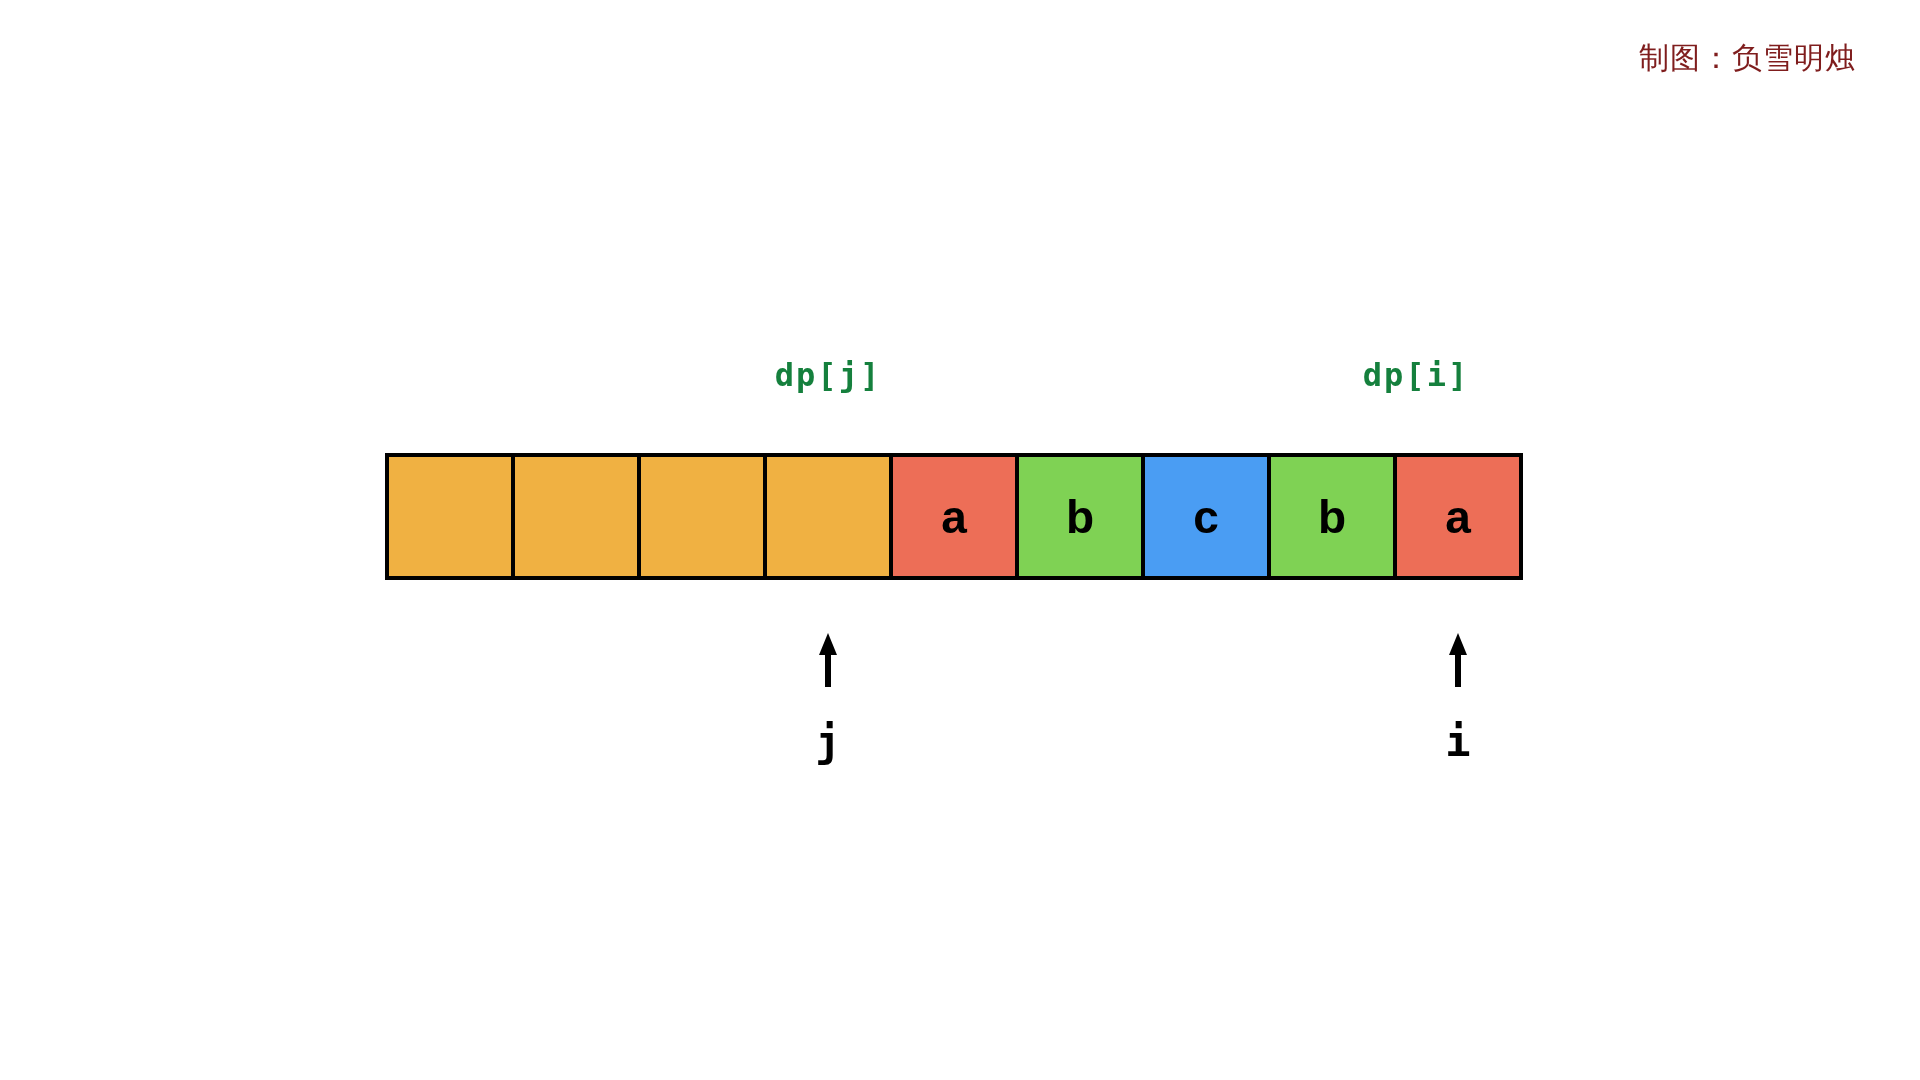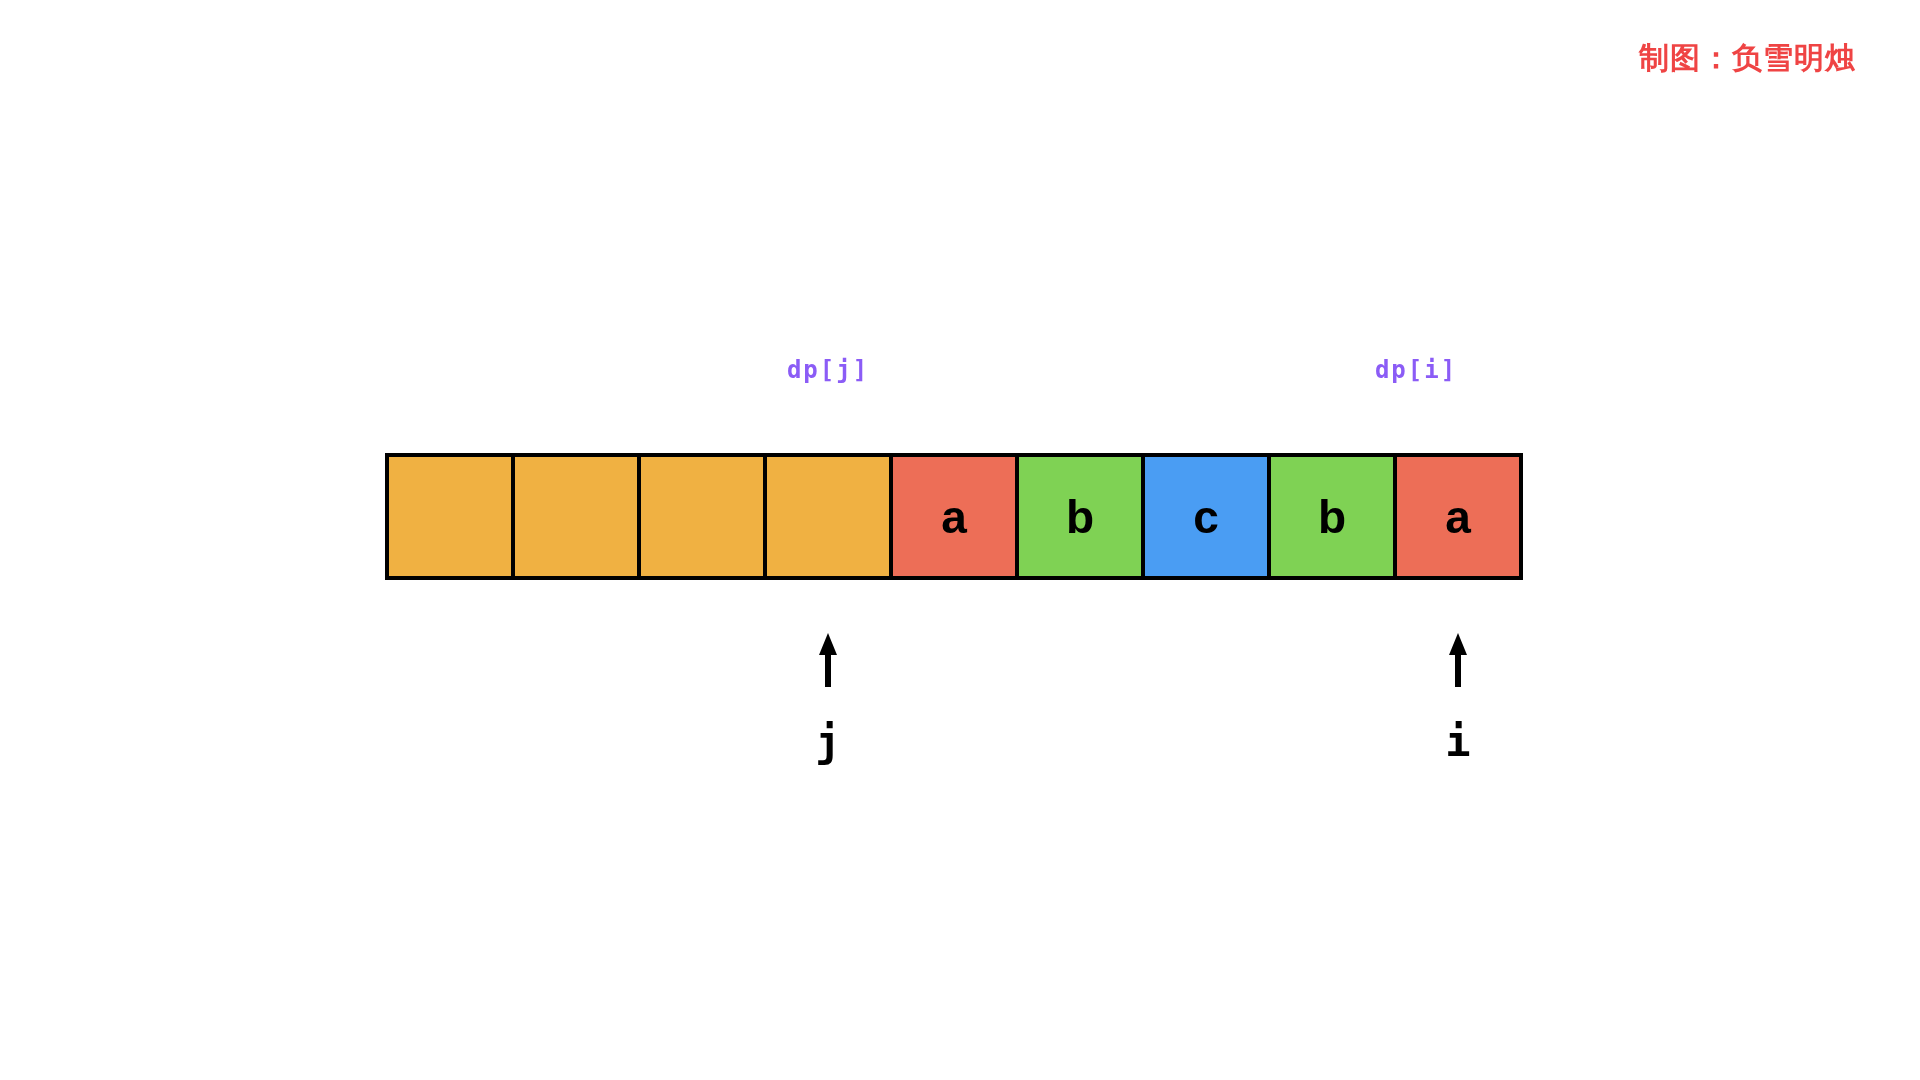--- a/index.html
+++ b/index.html
@@ -14,34 +14,34 @@
     background: #ffffff;
     overflow: hidden;
     font-family: "Liberation Sans", sans-serif;
     color: #111111;
   }
   .author {
     position: absolute;
     top: 38px;
     right: 64px;
     font-size: 30px;
-    font-weight: 700;
+    font-weight: 400;
     letter-spacing: 1px;
-    color: #ef4444;
+    color: #7f1d1d;
     font-family: "Liberation Sans", sans-serif;
   }
   .dp-label {
     position: absolute;
     top: 356px;
     transform: translateX(-50%);
     font-family: "DejaVu Sans Mono", "Liberation Mono", monospace;
     font-weight: bold;
-    font-size: 24px;
+    font-size: 32px;
     letter-spacing: 2px;
-    color: #8b5cf6;
+    color: #15803d;
     white-space: nowrap;
   }
   .dp-label.j { left: 828px; }
   .dp-label.i { left: 1416px; }
 
   .cell-row {
     position: absolute;
     left: 385px;
     top: 453px;
     display: flex;

